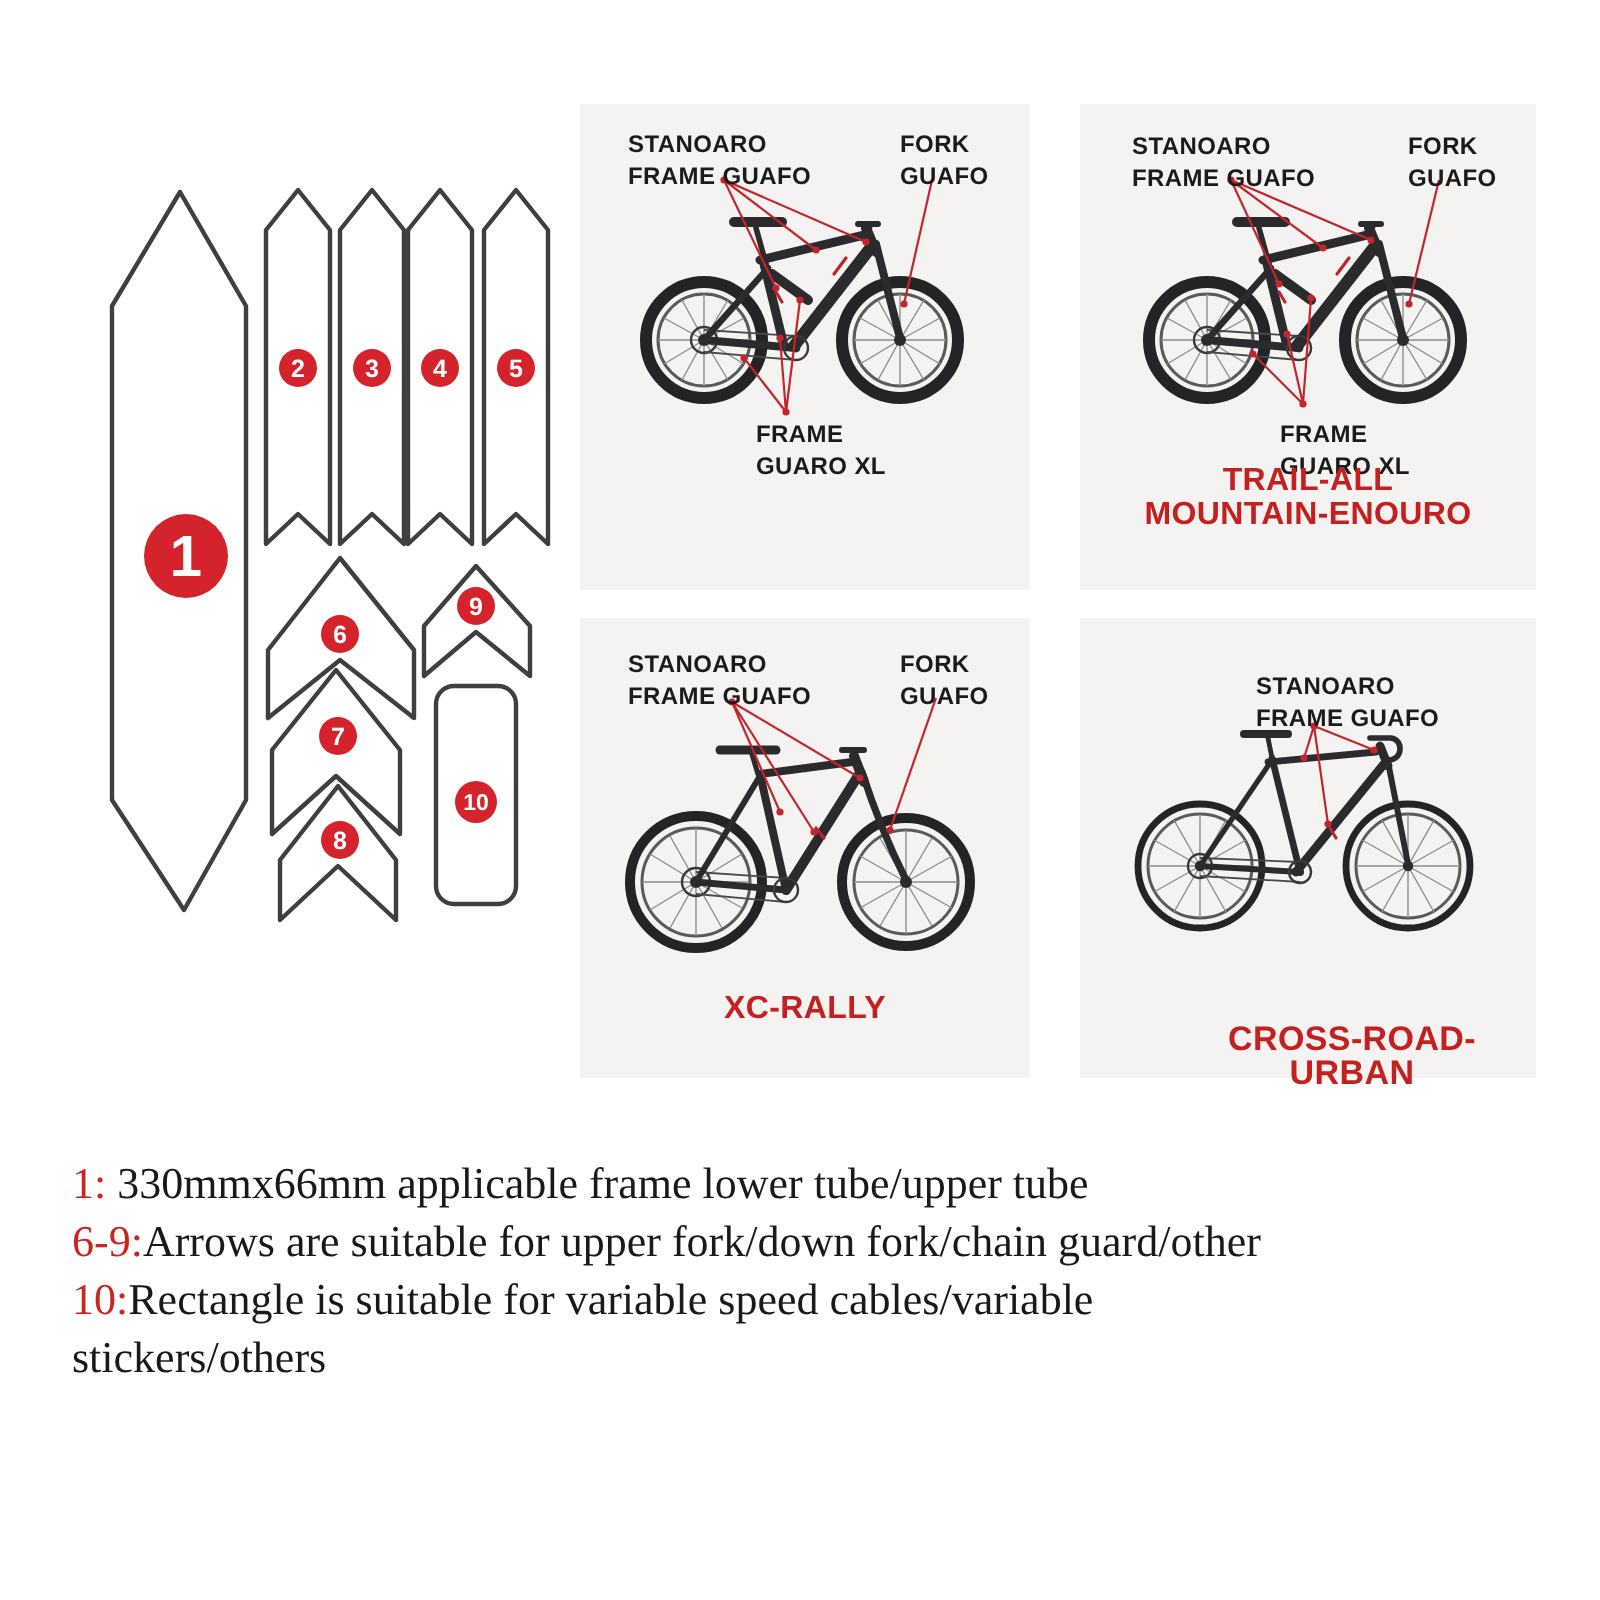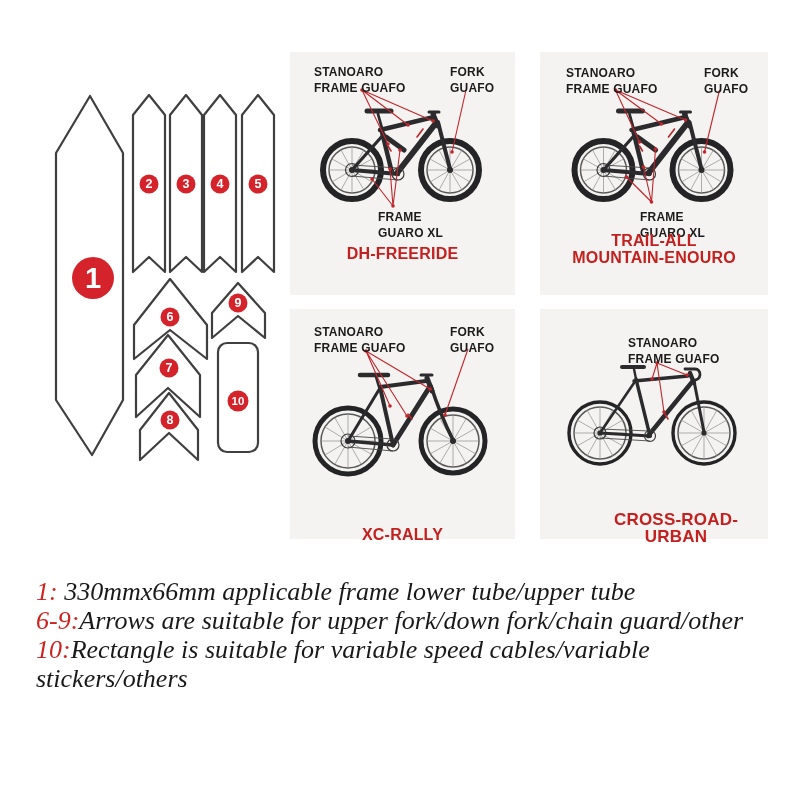--- a/index.html
+++ b/index.html
@@ -36,21 +36,21 @@
   .hub{fill:#2c2c2c;}
   .gear{fill:none;stroke:#3a3a3a;stroke-width:1.2;}
   .frame{fill:none;stroke:#2b2b2e;stroke-linecap:round;}
   .chain{fill:none;stroke:#4a4a4a;stroke-width:.9;}
   .accent{fill:none;stroke:#b8272b;stroke-width:1.6;stroke-linecap:round;}
   .ptr{fill:none;stroke:#c2252b;stroke-width:1.1;}
   .dot{fill:#c2252b;}
   
   .legend{
     position:absolute;left:36px;top:577px;width:760px;
-    font-family:"Liberation Serif",serif;font-size:26px;line-height:29px;color:#191919;font-style:italic;
+    font-family:"Liberation Serif",serif;font-size:22px;line-height:29px;color:#191919;
   }
   .legend-line span{white-space:pre;}
   .legend .pfx{color:#cc2420;}
 </style>
 </head>
 <body>
 
 <div class="sticker-panel">
   <svg viewBox="0 0 262 386">
 
@@ -213,21 +213,20 @@
       <circle class="dot" cx="100" cy="117" r="1.8"></circle>
         <circle class="dot" cx="110" cy="98" r="1.8"></circle>
     </g>
   </svg>
   <div class="quad-label" style="left:24px;top:13px">STANOARO
 FRAME GUAFO</div>
   <div class="quad-label" style="left:160px;top:13px">FORK
 GUAFO</div>
   <div class="quad-label" style="left:88px;top:158px">FRAME
 GUARO XL</div>
-  <div class="quad-title" style="top:193px">DH-FREERIDE</div>
 </div>
 
 <div class="quad q2">
   <svg class="bike-svg" viewBox="0 0 225 243">
     <use href="#bike-fs"></use>
     <g>
       <path class="ptr" d="M74,38 L98,90 M74,38 L120,72 M74,38 L144,68"></path>
       <circle class="dot" cx="74" cy="38" r="1.8"></circle>
         <circle class="dot" cx="98" cy="90" r="1.8"></circle>
       <circle class="dot" cx="120" cy="72" r="1.8"></circle>
@@ -261,21 +260,21 @@
       <circle class="dot" cx="117" cy="107" r="1.8"></circle>
         <circle class="dot" cx="140" cy="80" r="1.8"></circle>
       <path class="ptr" d="M178,40 L155,106"></path>
       <circle class="dot" cx="155" cy="106" r="1.8"></circle>
     </g>
   </svg>
   <div class="quad-label" style="left:24px;top:16px">STANOARO
 FRAME GUAFO</div>
   <div class="quad-label" style="left:160px;top:16px">FORK
 GUAFO</div>
-  <div class="quad-title" style="top:217px">XC-RALLY</div>
+  <div class="quad-title" style="top:187px">XC-RALLY</div>
 </div>
 
 <div class="quad q4">
   <svg class="bike-svg" viewBox="0 0 228 230">
     <use href="#bike-road"></use>
     <g>
       <path class="ptr" d="M117,54 L112,70 M117,54 L124,103 M117,54 L147,66"></path>
       <circle class="dot" cx="117" cy="54" r="1.8"></circle>
         <circle class="dot" cx="112" cy="70" r="1.8"></circle>
       <circle class="dot" cx="124" cy="103" r="1.8"></circle>

